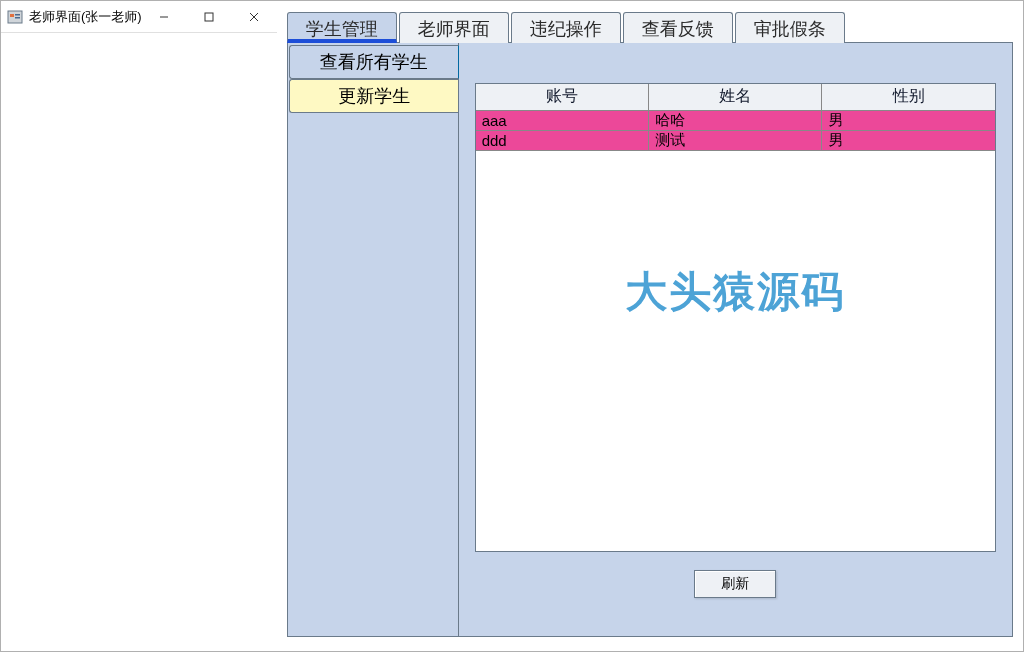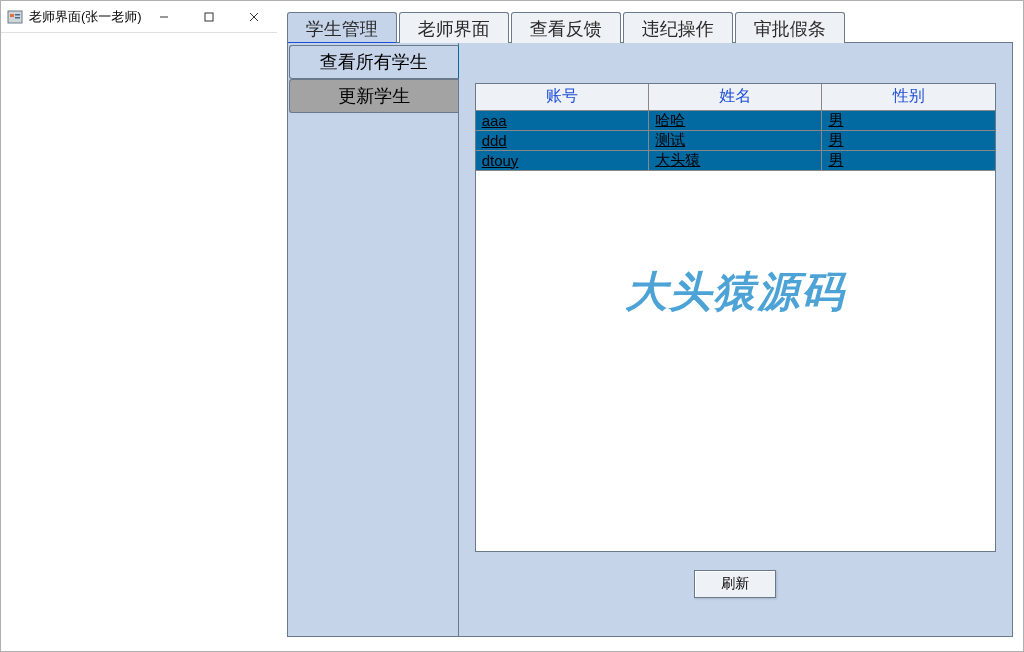--- a/index.html
+++ b/index.html
@@ -64,21 +64,21 @@
       background: #eef1f5;
       color: #2a2a2a;
       position: relative;
       top: 1px;
       cursor: default;
       border-top-left-radius: 3px;
       border-top-right-radius: 3px;
     }
     .top-tab.active {
       background: #c6d4ea;
-      border-bottom: 1px solid #1d4ed8;
+      border-bottom: 4px solid #1d4ed8;
       top: 1px;
       font-weight: normal;
     }
 
     
     .main-panel {
       flex: 1;
       border: 1px solid #6a7a8a;
       border-top: none;
       display: flex;
@@ -91,21 +91,21 @@
       width: 170px;
       display: flex;
       flex-direction: column;
       padding-top: 2px;
     }
     .left-tab {
       font-size: 18px;
       padding: 4px 10px;
       border: 1px solid #6a7a8a;
       border-right: none;
-      background: #a3a3a3;
+      background: #fef9c3;
       margin-bottom: 0px;
       cursor: default;
       border-top-left-radius: 3px;
       border-bottom-left-radius: 3px;
       position: relative;
       left: 1px;
       text-align: center;
     }
     .left-tab.active {
       background: #c6d4ea;
@@ -133,55 +133,53 @@
       position: relative;
     }
     table {
       width: 100%;
       border-collapse: collapse;
       table-layout: fixed;
     }
     th {
       font-size: 16px;
       font-weight: normal;
-      color: #1d4ed8;
+      color: #0f172a;
       background: #eef1f5;
       border: 1px solid #888;
       border-top: none;
       padding: 2px 6px;
       text-align: center;
       height: 26px;
       margin-top: 32px;
     }
     th:first-child { border-left: none; }
     th:last-child { border-right: none; }
     td {
       font-size: 15px;
       border: 1px solid #888;
       border-top: none;
       padding: 0 6px;
       height: 19px;
-      background: #0369a1;
-      text-decoration: underline;
+      background: #ec4899;
     }
     td:first-child { border-left: none; }
     td:last-child { border-right: none; }
 
     .watermark {
       position: absolute;
       top: 180px;
       left: 0; right: 0;
       text-align: center;
       font-size: 42px;
       font-weight: 900;
       color: #2e93d0;
       letter-spacing: 2px;
       opacity: 0.85;
       pointer-events: none;
-      font-style: italic;
       font-family: "Microsoft YaHei", sans-serif;
     }
 
     .button-row {
       display: flex;
       justify-content: center;
       padding: 18px 0 28px 0;
     }
     .refresh-btn {
       font-size: 14px;
@@ -227,22 +225,22 @@
           </svg>
       </div>
     </div>
   </div>
 
   <div class="content">
 
     <div class="top-tabs">
       <div class="top-tab active">学生管理</div>
       <div class="top-tab">老师界面</div>
+      <div class="top-tab">违纪操作</div>
       <div class="top-tab">查看反馈</div>
-      <div class="top-tab">违纪操作</div>
       <div class="top-tab">审批假条</div>
     </div>
 
     <div class="main-panel">
 
       <div class="left-tabs-col">
         <div class="left-tab active">查看所有学生</div>
         <div class="left-tab">更新学生</div>
       </div>
 
@@ -266,25 +264,20 @@
               <tr>
                 <td>aaa</td>
                 <td>哈哈</td>
                 <td>男</td>
               </tr>
               <tr>
                 <td>ddd</td>
                 <td>测试</td>
                 <td>男</td>
               </tr>
-              <tr>
-                <td>dtouy</td>
-                <td>大头猿</td>
-                <td>男</td>
-              </tr>
             </tbody>
           </table>
 
           <div class="watermark">大头猿源码</div>
         </div>
 
         <div class="button-row">
           <button class="refresh-btn">刷新</button>
         </div>
 

